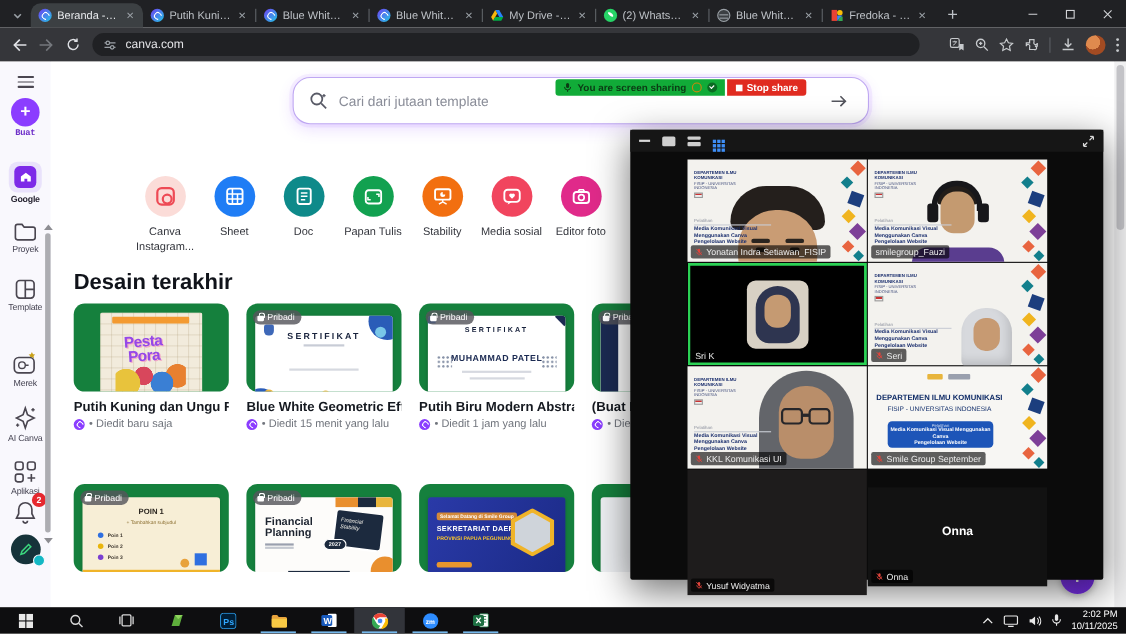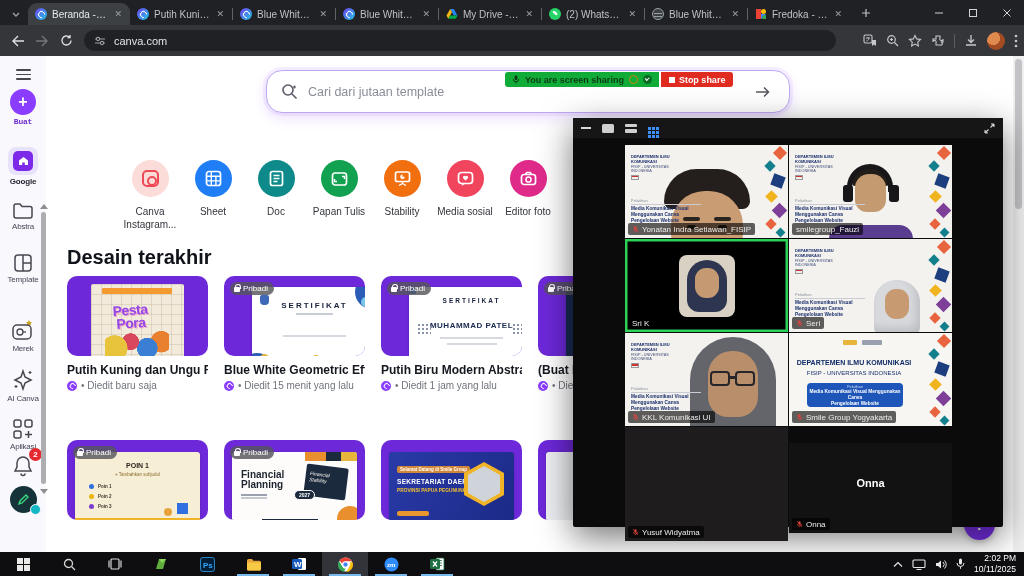--- a/index.html
+++ b/index.html
@@ -102,21 +102,21 @@
   .cat-circle { width:37px; height:37px; border-radius:50%; margin:0 auto; display:flex;
     align-items:center; justify-content:center; }
   .cat-label { font-size:10px; color:#33353c; margin-top:9px; line-height:1.25; }
   .ig-sq { width:17px; height:17px; border:2px solid #ee4a55; border-radius:5px; position:relative; }
   .ig-sq::after { content:""; position:absolute; left:3.5px; top:3.5px; width:6px; height:6px;
     border:2px solid #ee4a55; border-radius:50%; }
 
   .recent-heading { position:absolute; left:67px; top:246px; font-size:20px; font-weight:700; color:#10131a; }
 
   .card { position:absolute; width:141px; }
-  .card-thumb { position:relative; width:141px; height:80px; background:#6d28d9; border-radius:10px; overflow:hidden; }
+  .card-thumb { position:relative; width:141px; height:80px; background:#15803d; border-radius:10px; overflow:hidden; }
   .card-title { margin-top:7px; font-size:12px; font-weight:700; color:#14181f; white-space:nowrap;
     overflow:hidden; }
   .card-meta { margin-top:3px; font-size:10px; color:#70747c; display:flex; align-items:center; gap:4px; }
   .meta-logo { width:10px; height:10px; border-radius:50%; background:#8b3dff; flex:none; position:relative; }
   .meta-logo::after { content:""; position:absolute; left:2.5px; top:2.5px; width:3.5px; height:3.5px;
     border:1px solid #fff; border-radius:50%; border-right-color:transparent; transform:rotate(40deg); }
   .privacy-badge { position:absolute; top:6px; left:6px; background:rgba(86,86,92,.82); color:#fff;
     font-size:8px; padding:2px 6px 2px 4px; border-radius:9px; display:flex; align-items:center; gap:3px; z-index:3; }
   .lock-ic { width:6px; height:5px; background:#fff; border-radius:1px; position:relative; margin-top:2px; }
   .lock-ic::before { content:""; position:absolute; left:1px; top:-3px; width:4px; height:4px;
@@ -134,21 +134,21 @@
   .poster-art { position:absolute; left:14px; bottom:22px; width:64px; height:26px;
     background:radial-gradient(circle at 15% 70%, #e8c33c 0 22%, transparent 23%),
       radial-gradient(circle at 40% 45%, #d8475c 0 20%, transparent 21%),
       radial-gradient(circle at 66% 70%, #3a7fd4 0 22%, transparent 23%),
       radial-gradient(circle at 88% 45%, #e88030 0 18%, transparent 19%); }
   .poster-date { position:absolute; left:11px; bottom:9px; width:70px; height:8px; background:#f39a31;
     border-radius:1px; color:#fff; font-size:4.5px; font-weight:700; text-align:center; line-height:8px; }
   .poster-date2 { position:absolute; left:17px; bottom:4px; width:58px; height:4px; background:#f3b25f; border-radius:1px; }
 
   .cert { position:absolute; left:8px; top:11px; width:125px; height:88px; background:#fff; border-radius:3px;
-    box-shadow:0 1px 3px rgba(0,0,0,.18); overflow:hidden;margin-left:20px; }
+    box-shadow:0 1px 3px rgba(0,0,0,.18); overflow:hidden; }
   .cert-title { position:absolute; left:0; right:0; top:14px; text-align:center; font-size:8px; font-weight:800;
     letter-spacing:2px; color:#18223c; }
   .cert-sub { position:absolute; left:35%; right:35%; top:26px; height:2px; background:#c8ccd6; }
   .cert-name { position:absolute; left:0; right:0; top:34px; text-align:center; font-size:8px; font-weight:800;
     color:#1b2a52; letter-spacing:.5px; }
   .cert-line { position:absolute; left:25%; right:25%; height:1.5px; background:#d6d9e0; }
   .cert-medal { position:absolute; left:48%; bottom:12px; width:8px; height:8px; border-radius:50%;
     background:#e8b53c; box-shadow:0 3px 0 -1px #3e68b8; }
   .cert-sig { position:absolute; bottom:14px; width:18px; height:1.5px; background:#9aa0ae; }
   .blob { position:absolute; border-radius:50%; }
@@ -506,21 +506,21 @@
               <path d="M1 4.5L5.5 1 10 4.5V9H6.8V6.4H4.2V9H1z" fill="#fff"></path>
             </svg>
       </div>
         </div>
       <div class="side-label" style="font-weight:700;color:#221f2c;">Google</div>
     </div>
     <div class="side-item" style="top:146px;">
       <svg class="side-svg" width="22" height="18" viewBox="0 0 22 18">
           <path d="M2 4a2 2 0 0 1 2-2h4l2 2.5h8a2 2 0 0 1 2 2V14a2 2 0 0 1-2 2H4a2 2 0 0 1-2-2z" fill="none" stroke="#4a4650" stroke-width="1.5"></path>
         </svg>
-      <div class="side-label">Abstra</div>
+      <div class="side-label">Proyek</div>
     </div>
     <div class="side-item" style="top:197px;">
       <svg class="side-svg" width="20" height="20" viewBox="0 0 20 20">
           <rect x="2" y="2" width="16" height="16" rx="3" fill="none" stroke="#4a4650" stroke-width="1.5"></rect>
           <path d="M10 2v16M10 10h8" stroke="#4a4650" stroke-width="1.5"></path>
         </svg>
       <div class="side-label">Template</div>
     </div>
     <div class="side-item" style="top:262px;">
       <svg class="side-svg" width="28" height="24" viewBox="0 0 28 24">
@@ -1010,21 +1010,21 @@
           <div class="pel">Pelatihan</div>
           <div class="c1">Media Komunikasi Visual Menggunakan Canva</div>
           <div class="c1">Pengelolaan Website</div>
         </div>
         <div class="nlabel">
           <svg width="7" height="8" viewBox="0 0 10 10">
               <rect x="3.5" y="1" width="3" height="5" rx="1.5" fill="#e0443c"></rect>
               <path d="M2 5a3 3 0 0 0 6 0M5 8v1.5" stroke="#e0443c" fill="none" stroke-width="1"></path>
               <path d="M1.5 1l7 8" stroke="#e0443c" stroke-width="1.2"></path>
             </svg>
-          <span>Smile Group Yogyakarta</span>
+          <span>Smile Group September</span>
         </div>
       </div>
 
       <div class="tile tile-dark1" style="left:0; top:282px; height:114px;">
         <div class="nlabel">
           <svg width="7" height="8" viewBox="0 0 10 10">
               <rect x="3.5" y="1" width="3" height="5" rx="1.5" fill="#e0443c"></rect>
               <path d="M2 5a3 3 0 0 0 6 0M5 8v1.5" stroke="#e0443c" fill="none" stroke-width="1"></path>
               <path d="M1.5 1l7 8" stroke="#e0443c" stroke-width="1.2"></path>
             </svg>

